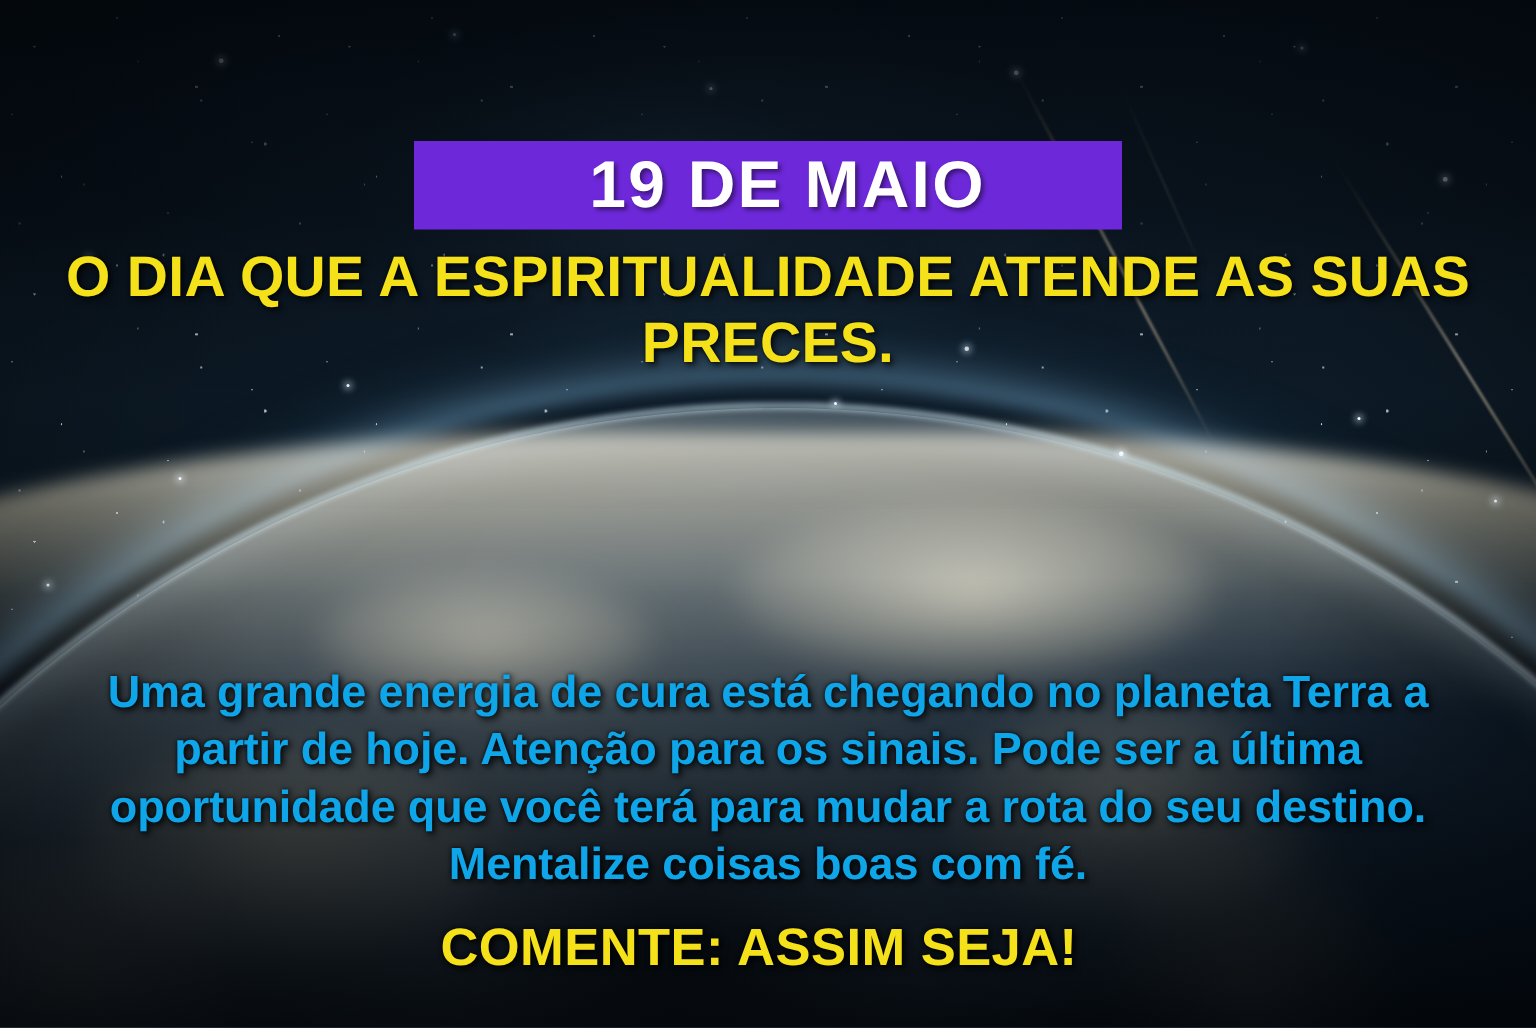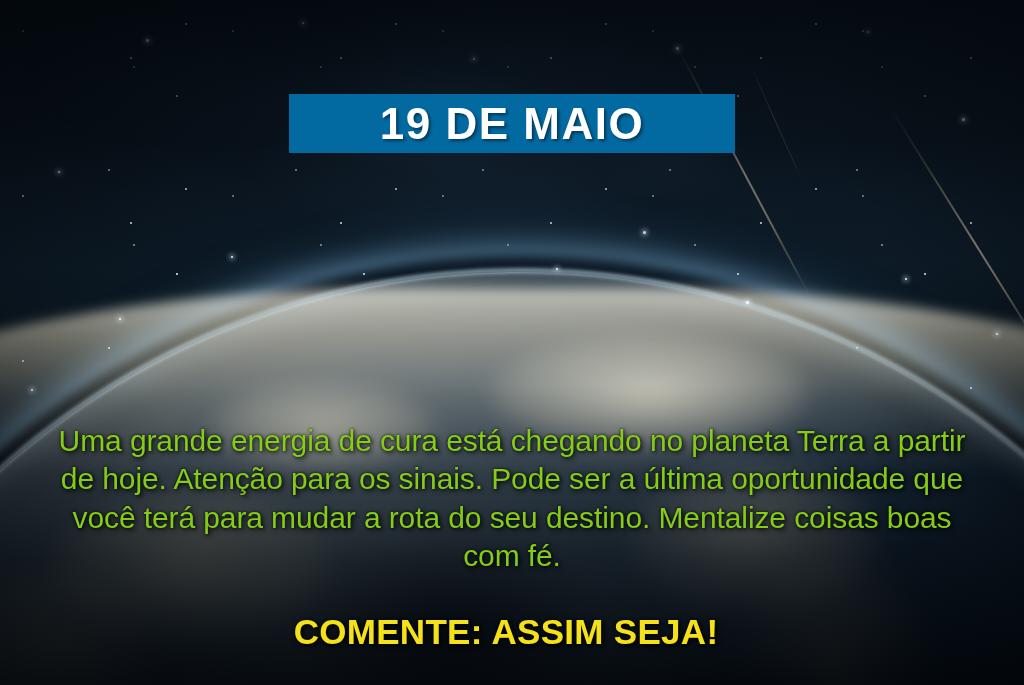--- a/index.html
+++ b/index.html
@@ -209,24 +209,25 @@
     z-index: 40;
   }
 
   .date-banner {
     position: absolute;
     left: 50%;
     transform: translateX(-50%);
     top: 94px;
     width: 446px;
     height: 59px;
-    background: #0369a1;
+    background: #6d28d9;
     display: flex;
     align-items: center;
     justify-content: center;
+    padding-left: 26px;
   }
   .date-banner-text {
     color: #ffffff;
     font-size: 44px;
     font-weight: bold;
     letter-spacing: 1.5px;
     line-height: 1;
     white-space: nowrap;
     text-shadow: 2px 2px 3px rgba(0,0,0,0.45);
   }
@@ -245,25 +246,25 @@
     box-sizing: border-box;
     text-shadow:
       0 0 2px rgba(0,0,0,0.65),
       2px 2px 4px rgba(0,0,0,0.75);
   }
 
   .body-copy {
     position: absolute;
     left: 52px;
     right: 52px;
-    top: 422px;
+    top: 443px;
     text-align: center;
-    color: #84cc16;
+    color: #0ea5e9;
     font-size: 30px;
-    font-weight: normal;
+    font-weight: bold;
     line-height: 1.28;
     letter-spacing: -0.1px;
     text-shadow:
       0 0 3px rgba(0,0,0,0.80),
       2px 2px 5px rgba(0,0,0,0.85);
   }
 
   .cta {
     position: absolute;
     left: 0; right: 12px;
@@ -332,19 +333,20 @@
   <div class="vignette"></div>
   <div class="text-scrim-top"></div>
   <div class="text-scrim-bottom"></div>
 
   <div class="content">
 
     <div class="date-banner">
       <span class="date-banner-text">19 DE MAIO</span>
     </div>
 
+    <div class="headline">O DIA QUE A ESPIRITUALIDADE ATENDE AS SUAS PRECES.</div>
 
     <div class="body-copy">Uma grande energia de cura está chegando no planeta Terra a partir de hoje. Atenção para os sinais. Pode ser a última oportunidade que você terá para mudar a rota do seu destino. Mentalize coisas boas com fé.</div>
 
     <div class="cta">COMENTE: ASSIM SEJA!</div>
 
   </div>
 </div>
 
 </body></html>

